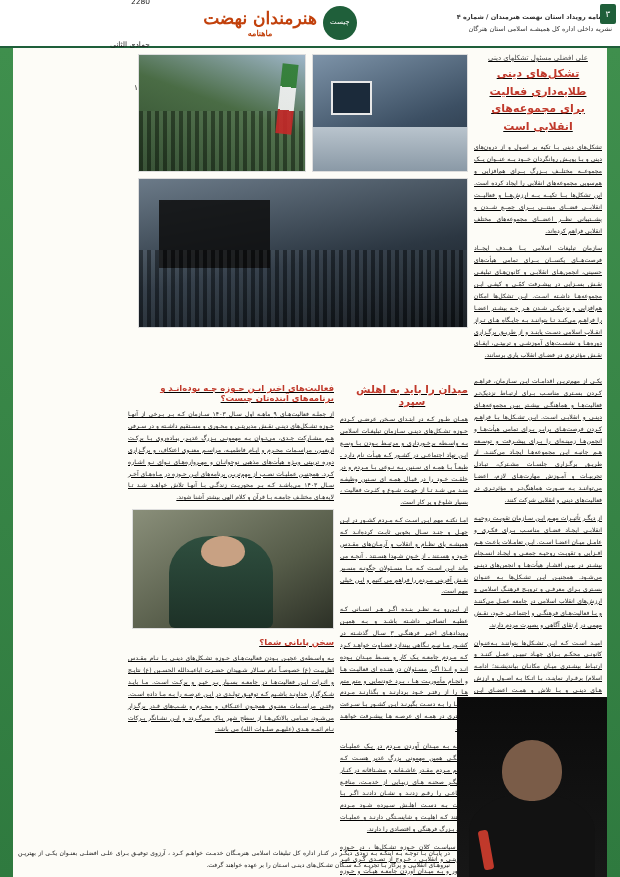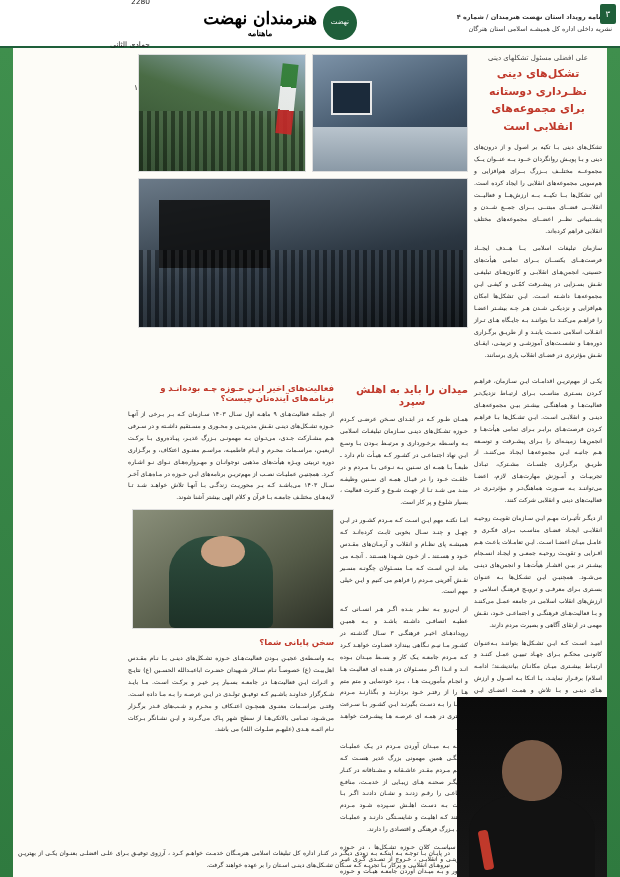--- a/index.html
+++ b/index.html
@@ -36,21 +36,21 @@
     gap:6px;
   }
   .logo-badge {
     width:34px; height:34px; border-radius:50%;
     background:#1f5f3a; color:#fff;
     display:flex; align-items:center; justify-content:center;
     font-size:7px; text-align:center; line-height:1.1;
   }
   .logo-text {
     font-family:"DejaVu Serif", serif;
-    font-size:17px; font-weight:bold; color:#000000;
+    font-size:17px; font-weight:bold; color:#c2410c;
     letter-spacing:-0.5px;
   }
   .logo-text small { display:block; font-size:8px; font-weight:bold; text-align:center; }
   .mast-left {
     width:150px; height:100%;
     display:flex; flex-direction:column; justify-content:center;
     align-items:flex-start; padding-left:10px;
     font-size:7.5px; color:#222; line-height:2;
     direction:rtl;
     gap:28px;
@@ -65,20 +65,21 @@
   
   .rail {
     position:absolute; top:48px; bottom:0; width:13px;
     background:linear-gradient(180deg,#3f8f4d,#2f7a3f);
   }
   .rail.right { right:0; }
   .rail.left  { left:0; }
   .content {
     position:absolute; top:48px; right:13px; left:13px; bottom:0;
     padding:6px 5px 0 5px;
+    text-decoration:underline;
   }
   
   .kicker {
     font-size:7px; color:#444; text-align:center; margin-bottom:3px;
   }
   .headline {
     color:#c0392b; font-weight:bold; text-align:center;
     font-size:11px; line-height:1.6;
     padding:0 4px 6px 4px;
   }
@@ -173,21 +174,21 @@
 
   <div class="masthead">
     <div class="issue-tag">۳</div>
 
     <div class="mast-right">
       <div class="l1">ماهنامه رویداد استان نهضت هنرمندان / شماره ۴</div>
       <div>نشریه داخلی اداره کل همیشـه اسلامی استان هنرگان</div>
     </div>
 
     <div class="mast-center">
-      <div class="logo-badge">نهضت</div>
+      <div class="logo-badge">چیست</div>
       <div class="logo-text">
         <span>هنرمندان نهضت</span>
         <small>ماهنامه</small>
       </div>
     </div>
 
     <div class="mast-left">
       <div>دی ماه</div>
       <div>2280</div>
       <div>جمادی الثانی</div>
@@ -197,21 +198,21 @@
 
   <div class="rail right"></div>
   <div class="rail left"></div>
 
   <div class="content">
 
     <div class="cols">
 
       <div class="col">
         <div class="kicker">علی افضلی مسئول تشکلهای دینی</div>
-        <div class="headline">تشکل‌های دینی  نظـر‌داری دوستانه
+        <div class="headline">تشکل‌های دینی  طلایه‌داری فعالیت
 برای مجموعه‌های انقلابی است</div>
         <div class="body-text">
           <p>تشکل‌های دینی بـا تکیه بر اصول و از درون‌های دینی و بـا پویـش روانگردان خــود بــه عنــوان یــک مجموعــه مختلــف بــزرگ بــرای هم‌افزایی و هم‌سویی مجموعه‌های انقلابی را ایجاد کرده است. این تشکل‌ها بــا تکیــه بــه ارزش‌هــا و فعالیــت انقلابــی فضــای مبتنــی بــرای جمــع شــدن و پشــتیبانی نظــر اعضــای مجموعه‌های مختلف انقلابی فراهم کرده‌اند.</p>
           <p>سازمان تبلیغات اسلامی بــا هــدف ایجــاد فرصت‌هــای یکســان بــرای تمامی هیأت‌های حسینی، انجمن‌هـای انقلابـی و کانون‌هـای تبلیغـی نقـش بسـزایی در پیشـرفت کمّـی و کیفـی ایـن مجموعه‌هـا داشـته اسـت. ایـن تشکل‌ها امکان هم‌افزایی و نزدیکـی شـدن هـر چـه بیشـتر اعضـا را فراهـم می‌کنـد تـا بتواننـد بـه جایـگاه هـای تـراز انقـلاب اسلامی دسـت یابنـد و از طریـق برگـزاری دوره‌هـا و نشسـت‌های آموزشـی و تربیتـی، ایفـای نقـش مؤثرتری در فضـای انقلاب یاری برسانند.</p>
         </div>
       </div>
 
       <div class="media">
         <div style="display:flex; gap:6px; justify-content:flex-end;">
           <div class="photo p1">

